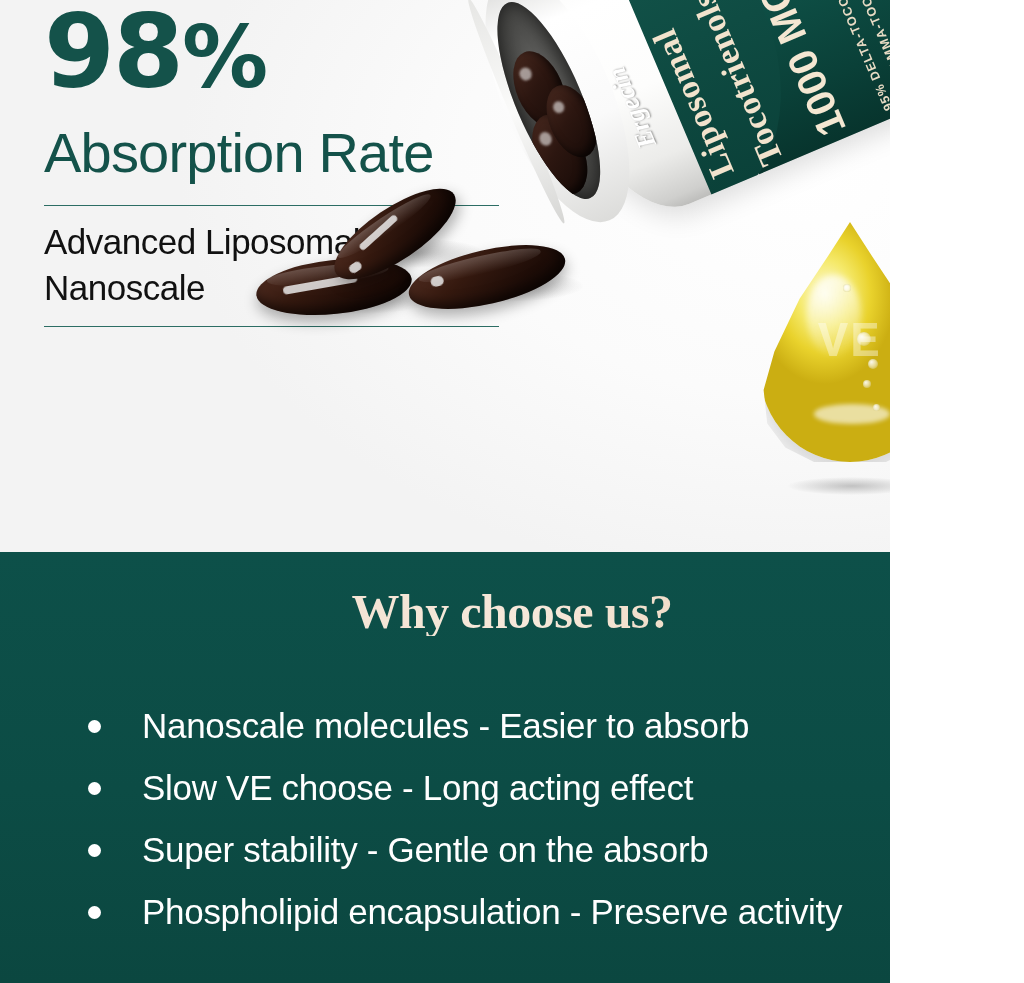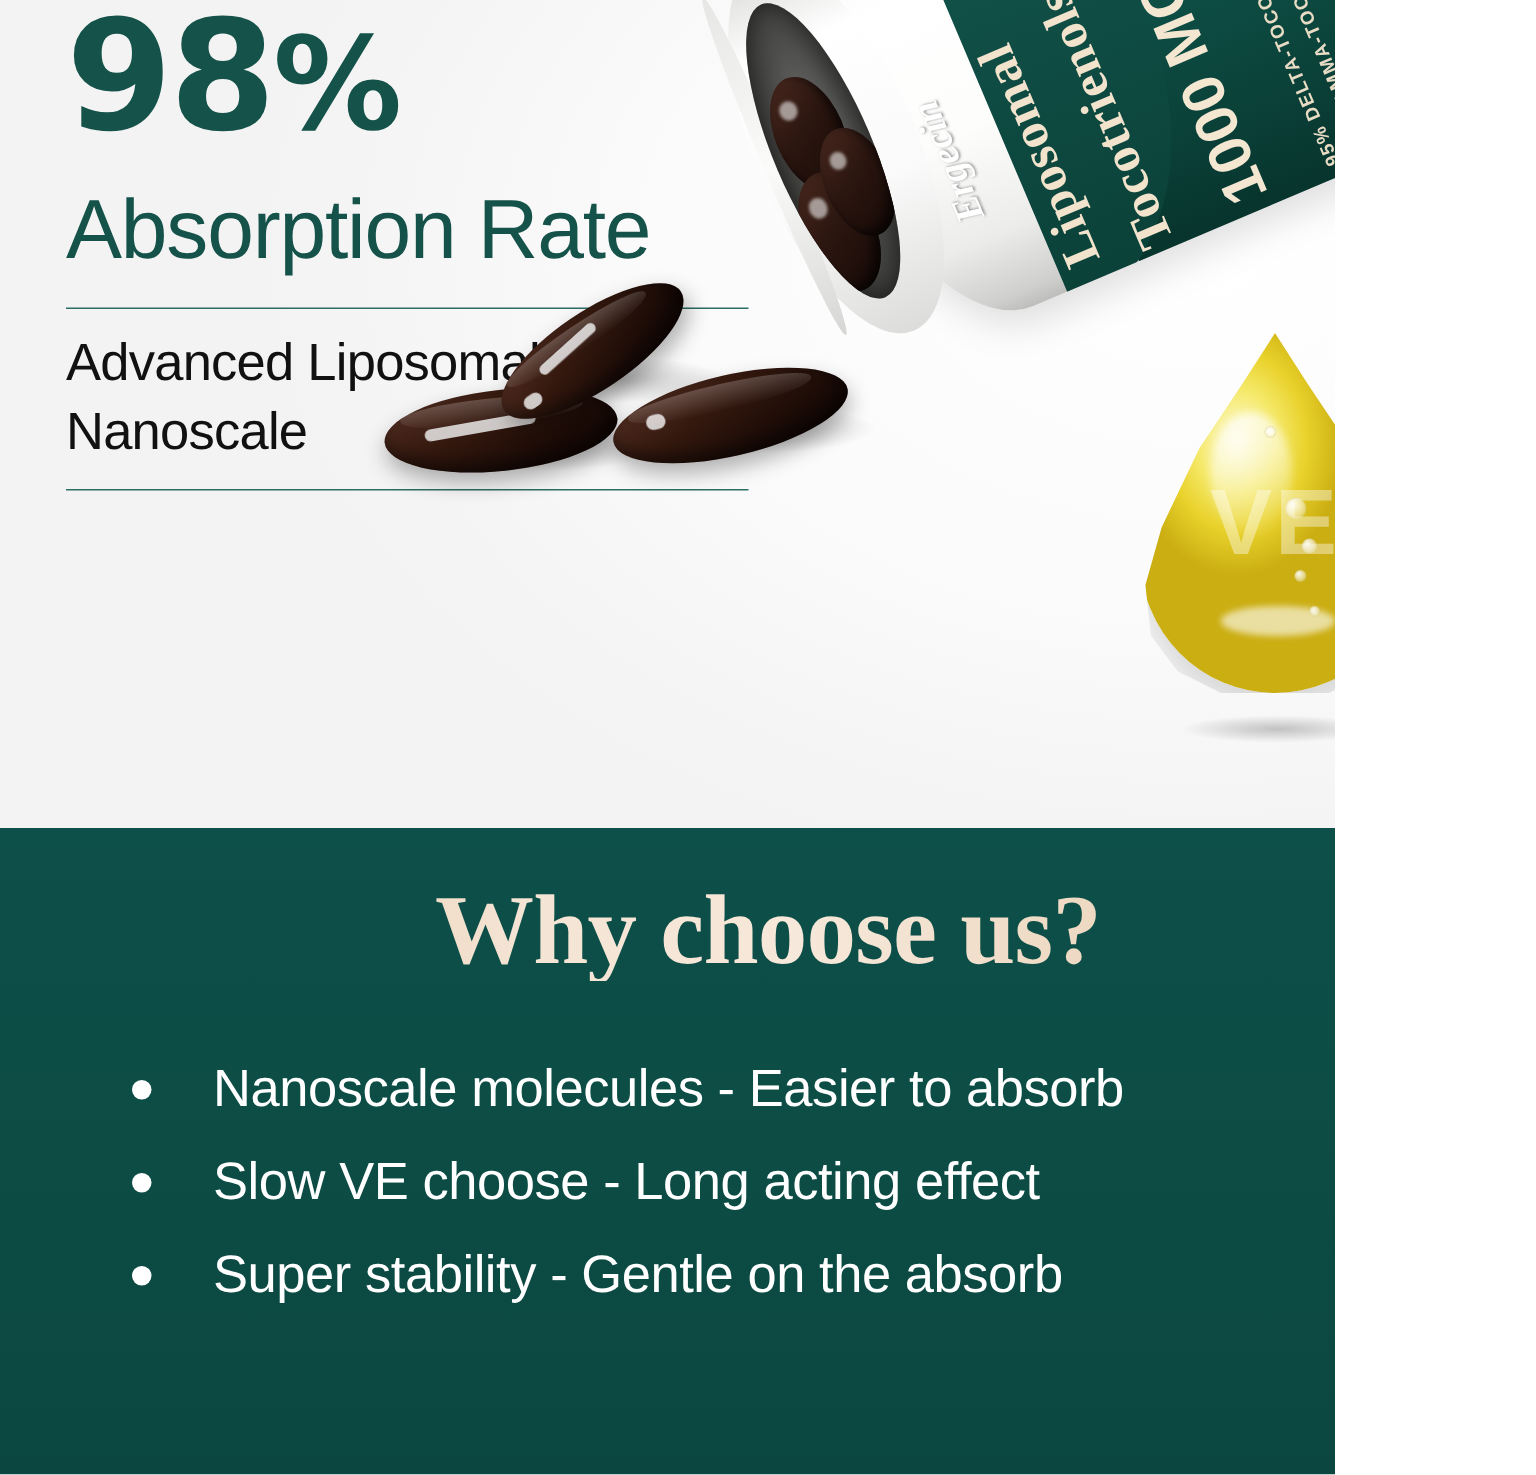--- a/index.html
+++ b/index.html
@@ -194,44 +194,44 @@
     background:linear-gradient(160deg,rgba(255,255,255,.80),rgba(255,255,255,0));
     filter:blur(3px);
   }
   #drop-hl2 {
     position:absolute; left:30%; top:76%; width:42%; height:8%;
     border-radius:50%;
     background:rgba(255,255,255,.60); filter:blur(2px);
   }
   #drop-ve {
     position:absolute; left:0; top:40%; width:100%;
-    text-align:center; font-size:62px; font-weight:700;
+    text-align:center; font-size:50px; font-weight:700;
     letter-spacing:2px; color:rgba(255,255,255,.40);
-    font-family:Liberation Sans, sans-serif; line-height:1;
+    font-family:Liberation Mono, monospace; line-height:1;
   }
   .bubble {
     position:absolute; border-radius:50%;
     background:radial-gradient(circle at 34% 30%, rgba(255,255,255,.92), rgba(255,255,255,.16));
     box-shadow:inset 0 0 2px rgba(180,160,20,.5);
   }
   #drop-shadow {
     position:absolute; left:268px; top:495px; width:128px; height:18px;
     border-radius:50%;
     background:radial-gradient(ellipse at 50% 50%, rgba(90,90,90,.34) 0%, rgba(150,150,150,0) 72%);
   }
 
   
   #bottom-panel {
     position:absolute; left:0; top:552px; width:1024px; height:431px;
     background:linear-gradient(180deg,#0d5049 0%,#0c4c45 55%,#0b4740 100%);
   }
   #why-heading {
     position:absolute; left:0; top:36px; width:1024px; text-align:center;
     font-family:"Liberation Serif", serif;
-    font-size:66px; font-weight:700; line-height:1;
+    font-size:48px; font-weight:700; line-height:1;
     letter-spacing:-0.5px;
     background:linear-gradient(90deg,
         #e2b394 0%, #ead0b4 16%, #f4e4d4 34%, #f6e8da 52%,
         #eedac4 70%, #e6bfa0 86%, #dfb28f 100%);
     -webkit-background-clip:text; background-clip:text;
     -webkit-text-fill-color:transparent; color:#eedac4;
   }
   #benefits {
     position:absolute; left:0; top:152px; width:1024px;
     list-style:none;
@@ -339,16 +339,20 @@
         <span class="benefit-text">Nanoscale molecules - Easier to absorb</span>
       </li>
       <li class="benefit">
         <span class="bullet-dot"></span>
         <span class="benefit-text">Slow VE choose - Long acting effect</span>
       </li>
       <li class="benefit">
         <span class="bullet-dot"></span>
         <span class="benefit-text">Super stability - Gentle on the absorb</span>
       </li>
+      <li class="benefit">
+        <span class="bullet-dot"></span>
+        <span class="benefit-text">Phospholipid encapsulation - Preserve activity</span>
+      </li>
     </ul>
   </section>
 
 </div>
 
 </body></html>

